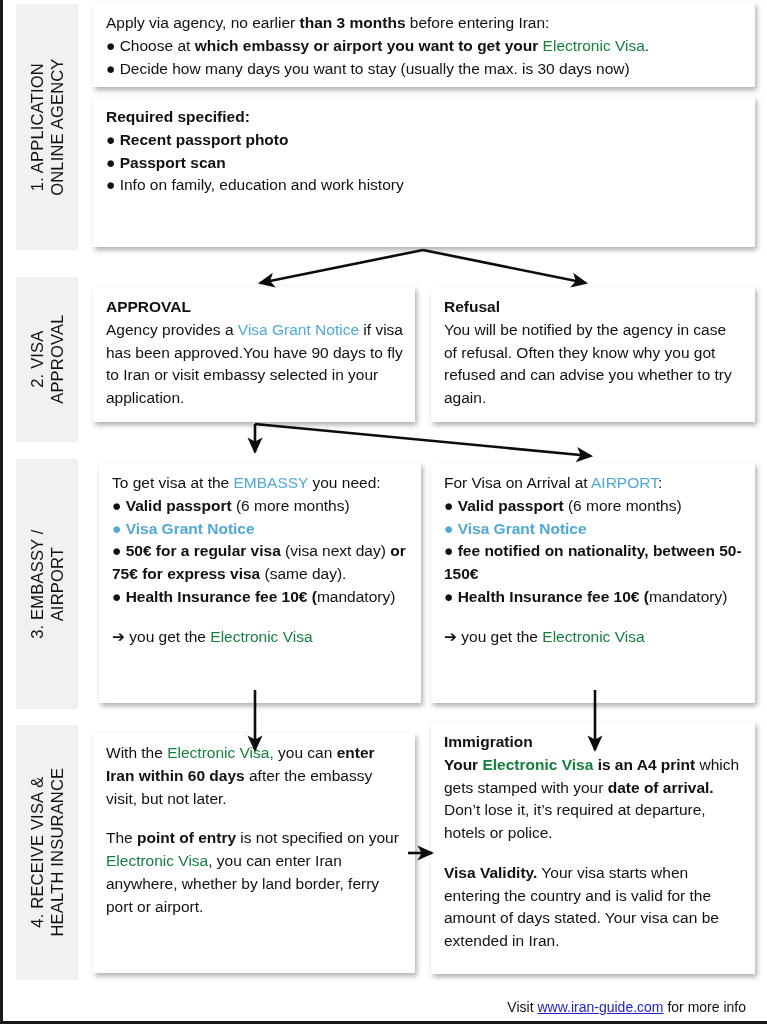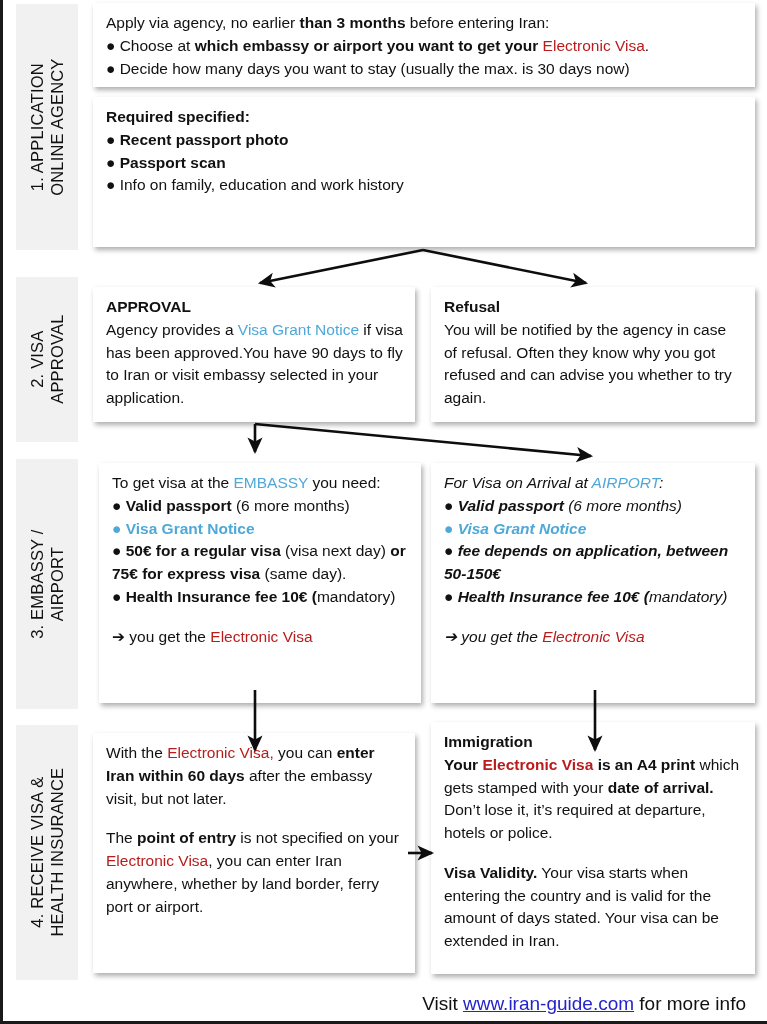--- a/index.html
+++ b/index.html
@@ -52,42 +52,42 @@
     box-sizing: border-box;
     padding: 9px 12px 9px 13px;
     font-size: 15.5px;
     line-height: 1.47;
     color: #111111;
   }
   .card p { margin: 0; }
   .card p + p { margin-top: 0; }
   .gap { height: 17px; }
   b { font-weight: bold; }
-  .red   { color: #b91c1c; }
+  .red   { color: #15803d; }
   .blue  { color: #4fa8d8; }
   .bluebold { color: #4fa8d8; font-weight: bold; }
 
   
   #arrows {
     position: absolute;
     left: 0; top: 0;
     width: 767px; height: 1024px;
     pointer-events: none;
   }
 
   
   #footer {
     position: absolute;
     left: 0;
     bottom: 6px;
     width: 755px;
     text-align: right;
     padding-right: 12px;
     box-sizing: border-box;
-    font-size: 19px;
+    font-size: 14px;
     color: #111111;
   }
   #footer a {
     color: #2424cc;
     text-decoration: underline;
   }
 </style>
 </head>
 <body>
 
@@ -147,25 +147,25 @@
   <div class="card" style="left:96px; top:463px; width:322px; height:240px;">
     <p><span>To get visa at the </span><span class="blue">EMBASSY</span><span> you need:</span></p>
     <p>● <b>Valid passport</b><span> (6 more months)</span></p>
     <p><span class="bluebold">● </span><span class="bluebold">Visa Grant Notice</span></p>
     <p>● <b>50€ for a regular visa</b><span> (visa next day)</span> <b>or 75€ for express visa</b><span> (same day).</span></p>
     <p>● <b>Health Insurance fee 10€</b> <b>(</b><span>mandatory)</span></p>
     <p class="gap"></p>
     <p><span>➔ you get the </span><span class="red">Electronic Visa</span></p>
   </div>
 
-  <div class="card" style="left:428px; top:463px; width:324px; height:240px;font-style:italic;">
+  <div class="card" style="left:428px; top:463px; width:324px; height:240px;">
     <p><span>For Visa on Arrival at </span><span class="blue">AIRPORT</span><span>:</span></p>
     <p>● <b>Valid passport</b><span> (6 more months)</span></p>
     <p><span class="bluebold">● </span><span class="bluebold">Visa Grant Notice</span></p>
-    <p>● <b>fee depends on application,</b> <b>between 50-150€</b></p>
+    <p>● <b>fee notified on nationality,</b> <b>between 50-150€</b></p>
     <p>● <b>Health Insurance fee 10€</b> <b>(</b><span>mandatory)</span></p>
     <p class="gap"></p>
     <p><span>➔ you get the </span><span class="red">Electronic Visa</span></p>
   </div>
 
   <div class="card" style="left:90px; top:733px; width:322px; height:240px;">
     <p><span>With the </span><span class="red">Electronic Visa,</span><span> you can </span><b>enter Iran within 60 days</b><span> after the embassy visit, but not later.</span></p>
     <p class="gap"></p>
     <p><span>The </span><b>point of entry</b><span> is not specified on your </span><span class="red">Electronic Visa</span><span>, you can enter Iran anywhere, whether by land border, ferry port or airport.</span></p>
   </div>

